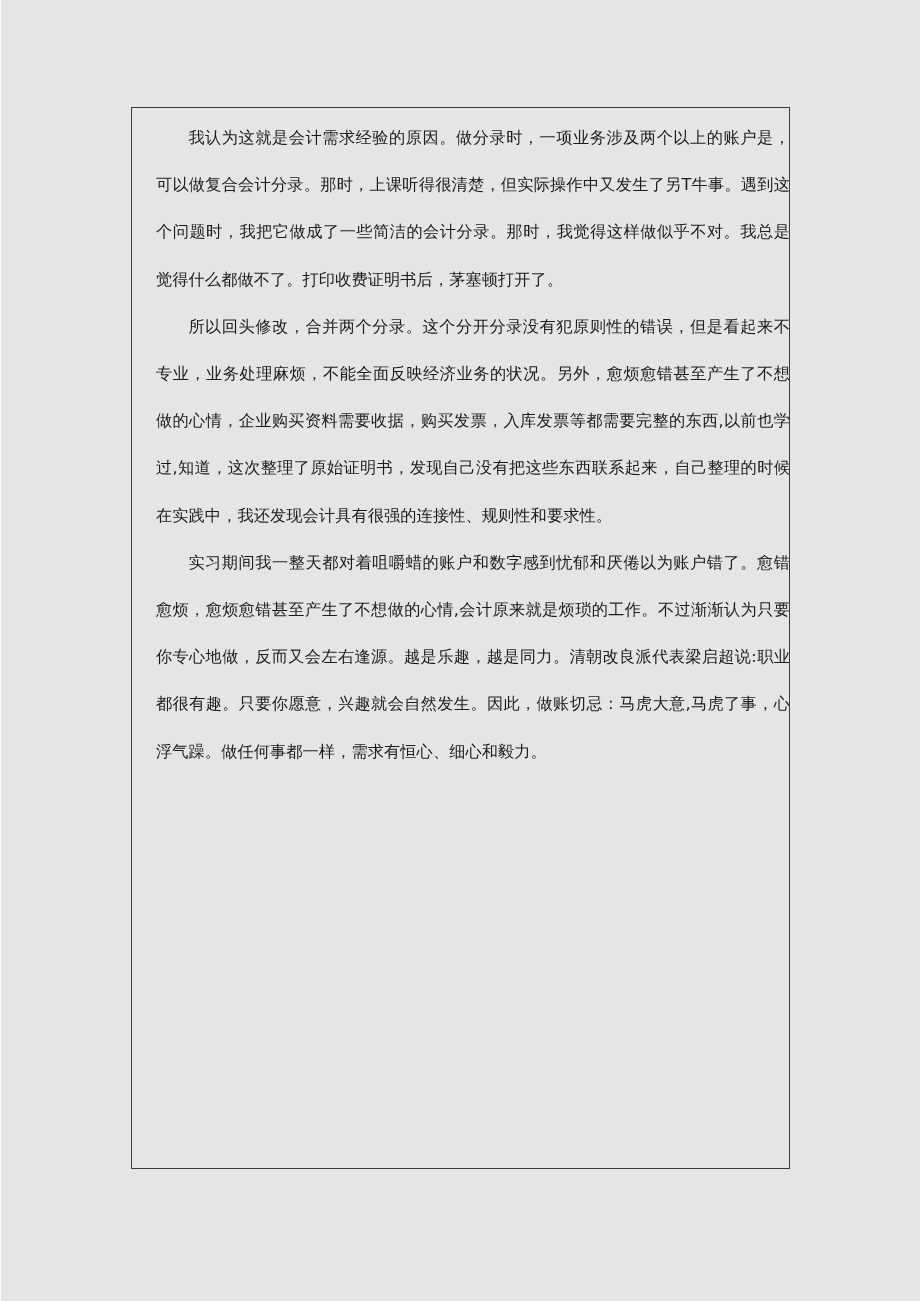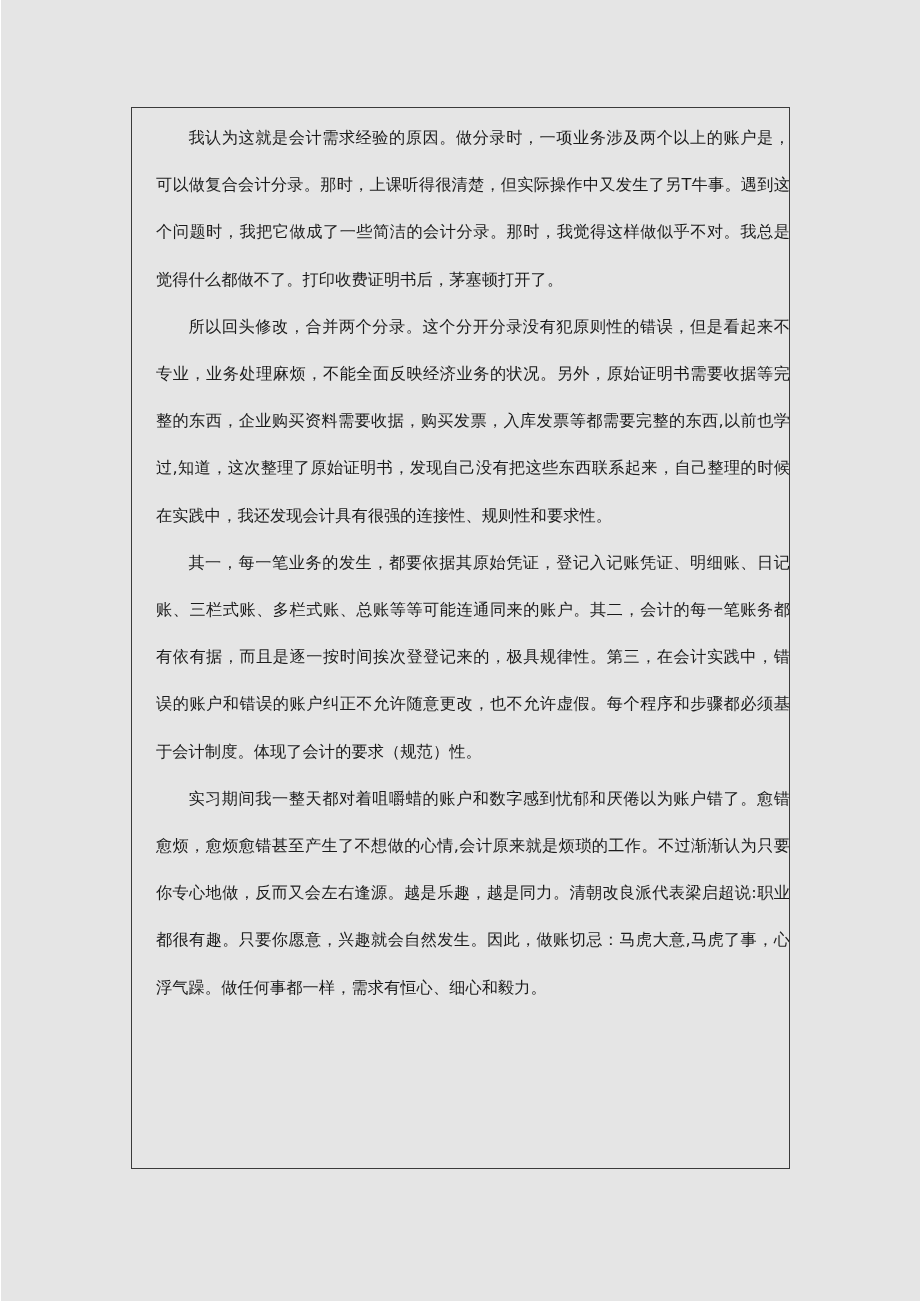--- a/index.html
+++ b/index.html
@@ -61,19 +61,18 @@
     margin-bottom: 0;
   }
 </style>
 </head>
 <body>
 
 <div id="page-sheet">
   <div id="content-frame">
     <div id="body-text">
       <p class="para">我认为这就是会计需求经验的原因。做分录时，一项业务涉及两个以上的账户是，可以做复合会计分录。那时，上课听得很清楚，但实际操作中又发生了另T牛事。遇到这个问题时，我把它做成了一些简洁的会计分录。那时，我觉得这样做似乎不对。我总是觉得什么都做不了。打印收费证明书后，茅塞顿打开了。</p>
-      <p class="para">所以回头修改，合并两个分录。这个分开分录没有犯原则性的错误，但是看起来不专业，业务处理麻烦，不能全面反映经济业务的状况。另外，原始证明书需要收据等完整的东西，企业购买资料需要收据，购买发票，入库发票等都需要完整的东西,以前也学过,知道，这次整理了原始证明书，发现自己没有把这些东西联系起来，自己整理的时候在实践中，我还发现会计具有很强的连接性、规则性和要求性。</p>
-      <p class="para">其一，每一笔业务的发生，都要依据其原始凭证，登记入记账凭证、明细账、日记账、三栏式账、多栏式账、总账等等可能连通同来的账户。其二，会计的每一笔账务都有依有据，而且是逐一按时间挨次登登记来的，极具规律性。第三，在会计实践中，错误的账户和错误的账户纠正不允许随意更改，也不允许虚假。每个程序和步骤都必须基于会计制度。体现了会计的要求（规范）性。</p>
+      <p class="para">所以回头修改，合并两个分录。这个分开分录没有犯原则性的错误，但是看起来不专业，业务处理麻烦，不能全面反映经济业务的状况。另外，愈烦愈错甚至产生了不想做的心情，企业购买资料需要收据，购买发票，入库发票等都需要完整的东西,以前也学过,知道，这次整理了原始证明书，发现自己没有把这些东西联系起来，自己整理的时候在实践中，我还发现会计具有很强的连接性、规则性和要求性。</p>
       <p class="para">实习期间我一整天都对着咀嚼蜡的账户和数字感到忧郁和厌倦以为账户错了。愈错愈烦，愈烦愈错甚至产生了不想做的心情,会计原来就是烦琐的工作。不过渐渐认为只要你专心地做，反而又会左右逢源。越是乐趣，越是同力。清朝改良派代表梁启超说:职业都很有趣。只要你愿意，兴趣就会自然发生。因此，做账切忌：马虎大意,马虎了事，心浮气躁。做任何事都一样，需求有恒心、细心和毅力。</p>
 
     </div>
   </div>
 </div>
 
 </body></html>

